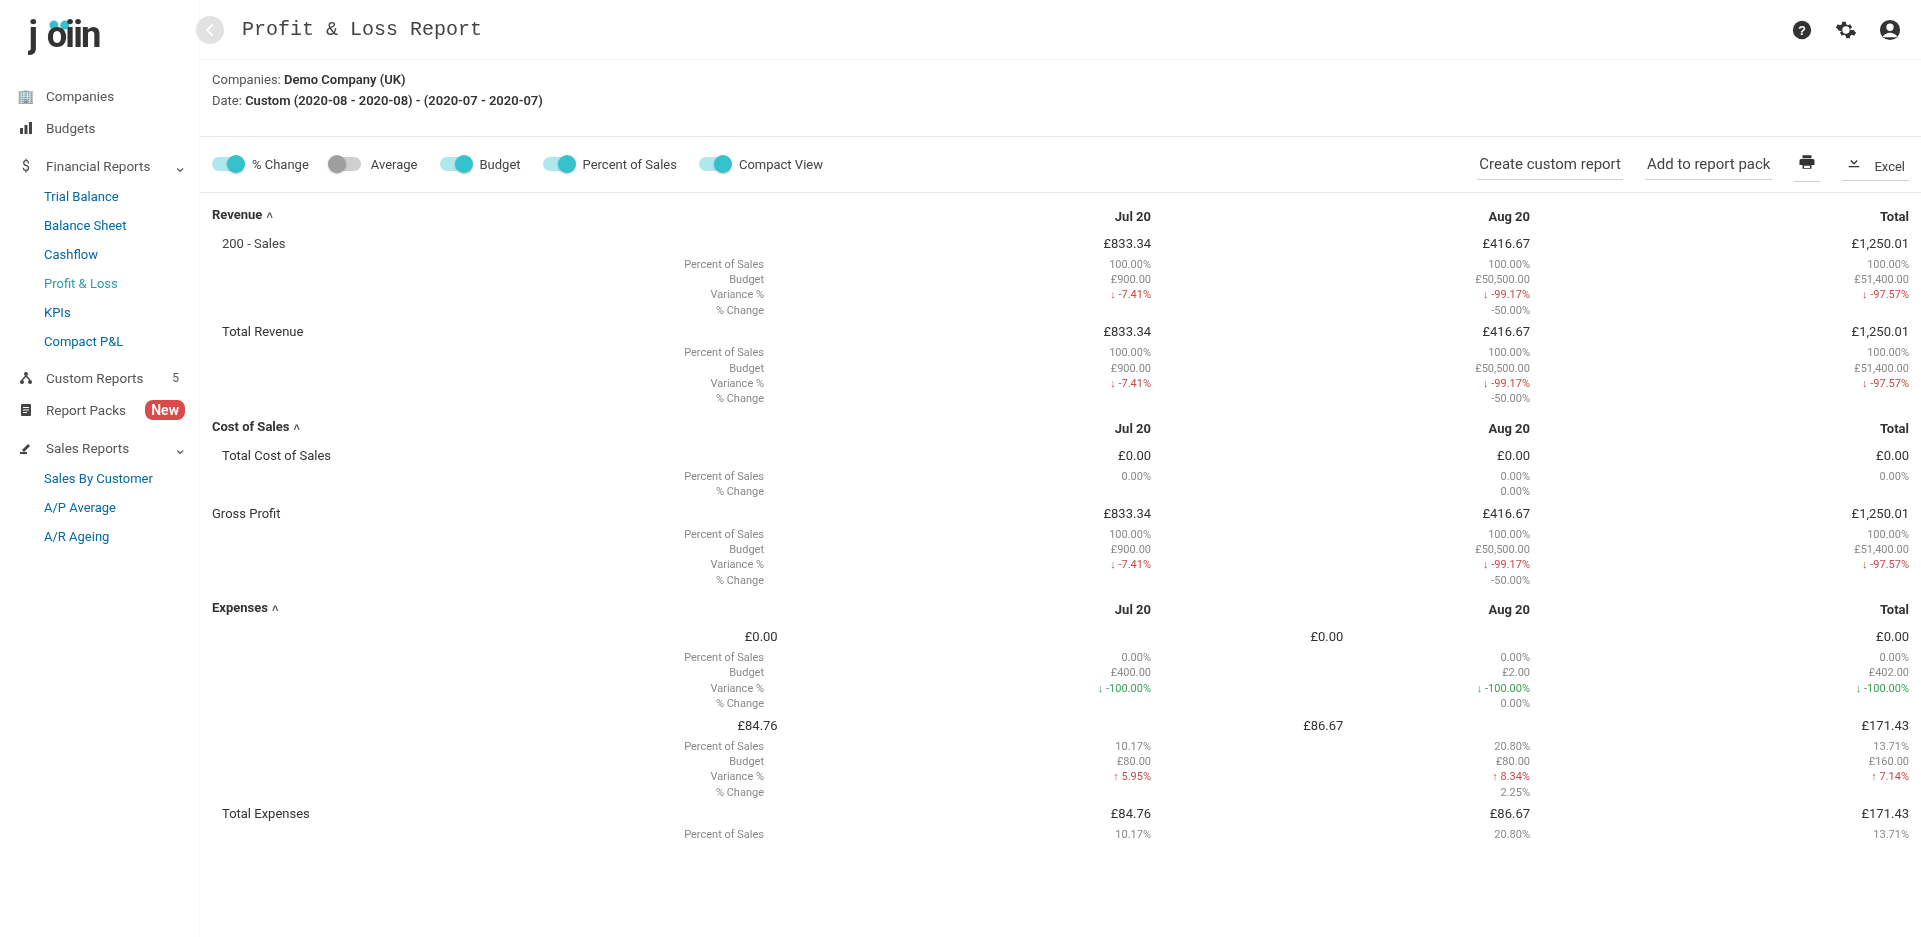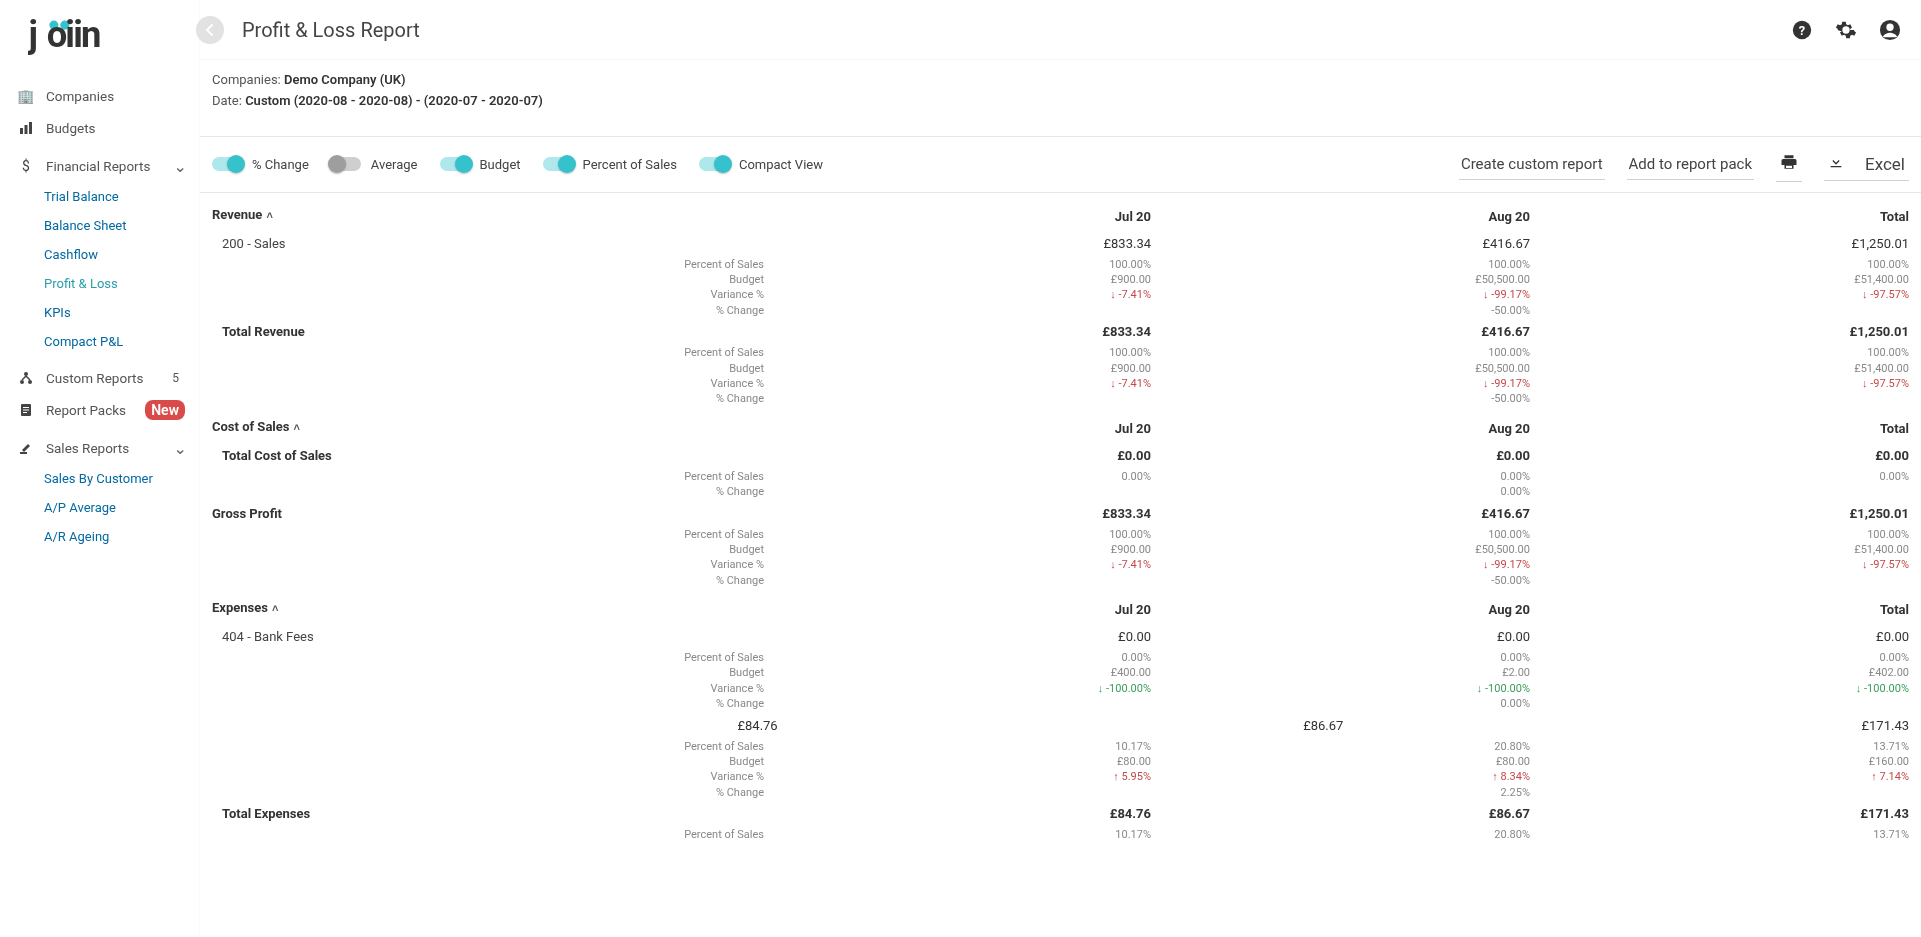--- a/index.html
+++ b/index.html
@@ -83,20 +83,21 @@
   .main{
     flex:1;
     display:flex;flex-direction:column;
     min-width:0;
   }
   .topbar{
     height:60px;
     display:flex;align-items:center;
     padding:0 20px 0 0;
     border-bottom:1px solid rgba(0,0,0,0.03);
+    font-family:Liberation Mono, monospace;
   }
   .back{
     width:28px;height:28px;border-radius:50%;
     background:#e2e2e2;display:flex;align-items:center;justify-content:center;
     color:#fff;margin-left:-4px;margin-right:18px;cursor:pointer;font-size:16px;
   }
   .page-title{font-size:20px;color:#444;font-weight:400;}
   .top-icons{margin-left:auto;display:flex;gap:22px;align-items:center;}
   .top-icons .ti{width:22px;height:22px;color:#333;cursor:pointer;}
   .subheader{
@@ -124,21 +125,21 @@
   .switch.on{background:#aee8ec;}
   .switch.on .knob{right:-3px;background:var(--teal);}
   .switch.off{background:#cfcfcf;}
   .switch.off .knob{left:-3px;background:#9e9e9e;}
   .controls .spacer{flex:1;}
   .text-btn{
     color:#444;font-size:15px;padding:6px 2px;cursor:pointer;
     border-bottom:1px solid #d0d0d0;
   }
   .icon-btn{
-    display:flex;align-items:flex-end;gap:21px;color:#444;font-size:17px;cursor:pointer;
+    display:flex;align-items:flex-end;gap:12px;color:#444;font-size:13px;cursor:pointer;
     padding:6px 4px;border-bottom:1px solid #d0d0d0;
   }
   .icon-btn .glyph{font-size:16px;}
   
   .report{
     flex:1;overflow:auto;
     padding:2px 12px 40px 12px;
   }
   .row{
     display:flex;align-items:flex-start;
@@ -154,21 +155,21 @@
   }
   .col{
     flex:1;text-align:right;padding:6px 0;
     font-size:13px;
   }
   .col.total{}
   .section-head{font-weight:700;color:#333;padding-top:12px;}
   .section-head .caret{font-size:11px;margin-left:4px;color:#555;}
   .col-head{font-weight:700;margin-top:8px;}
   .line-name{color:#444;}
-  .total-row{font-weight:700;}
+  .total-row{font-weight:400;}
   .subrow{
     display:flex;width:100%;
     font-size:11px;color:var(--small);
     line-height:1.4;
   }
   .subrow .sublbl{
     width:560px;flex:0 0 560px;
     text-align:right;padding-right:8px;
   }
   .subrow .cols .col{font-size:11px;padding:0;}
@@ -535,21 +536,20 @@
           <span>Expenses</span><span class="caret">˄</span>
         </div>
         <div class="cols">
           <div class="col col-head">Jul 20</div>
           <div class="col col-head">Aug 20</div>
           <div class="col col-head total">Total</div>
         </div>
       </div>
 
       <div class="row">
-        <div class="lbl indent1 line-name">404 - Bank Fees</div>
         <div class="cols">
           <div class="col">£0.00</div>
           <div class="col">£0.00</div>
           <div class="col">£0.00</div>
         </div>
       </div>
       <div class="subrow">
           <div class="sublbl">Percent of Sales</div>
           <div class="cols">
             <div class="col">0.00%</div>

